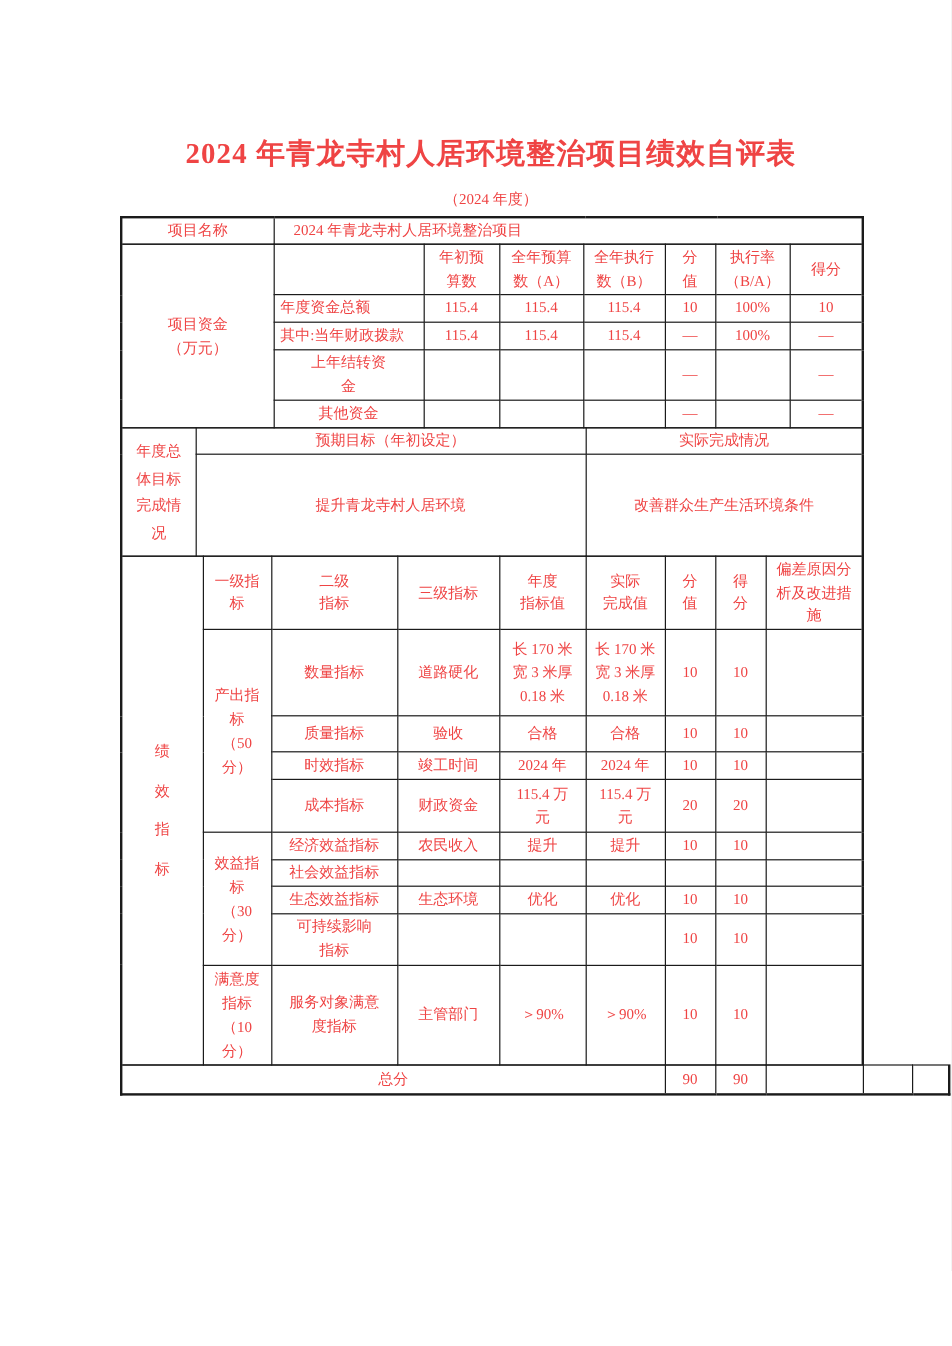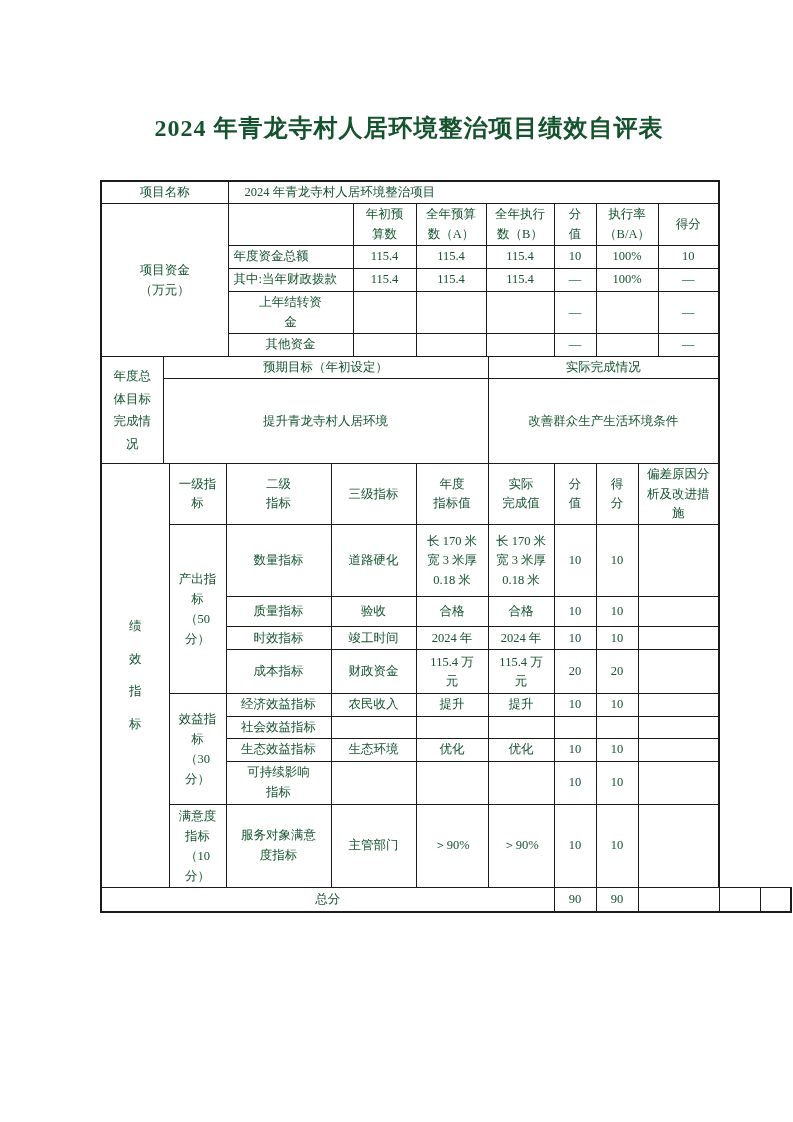--- a/index.html
+++ b/index.html
@@ -2,21 +2,21 @@
 <html><head>
 <meta charset="utf-8">
 <style>
   html,body { margin:0; padding:0; background:#e8e8e8; }
   .sheet {
     position:relative;
     width:793px; height:1122px;
     margin:0 auto;
     background:#ffffff;
     font-family:"Liberation Serif","DejaVu Serif",serif;
-    color:#14532d;
+    color:#ef4444;
     overflow:hidden;
   }
   .doc-title {
     position:absolute; left:100px; top:112px; width:618px;
     text-align:center; font-size:24px; font-weight:bold;
     letter-spacing:1px; white-space:nowrap;
   }
   .doc-subtitle {
     position:absolute; left:100px; top:158px; width:618px;
     text-align:center; font-size:12.5px;
@@ -45,20 +45,21 @@
   td.ind { padding-left:16px; }
   td.vlabel { line-height:2.6; }
   td.glabel { line-height:1.8;font-family:Liberation Serif, serif; }
   td.grp { line-height:1.6; }
 </style>
 </head>
 <body>
 
 <div class="sheet">
   <div class="doc-title">2024 年青龙寺村人居环境整治项目绩效自评表</div>
+  <div class="doc-subtitle">（2024 年度）</div>
 
   <div class="tablewrap">
 
     <table class="sec secA">
       <colgroup>
           <col style="width:127px">
           <col style="width:260px">
           <col style="width:110px">
           <col style="width:121px">
         </colgroup>

